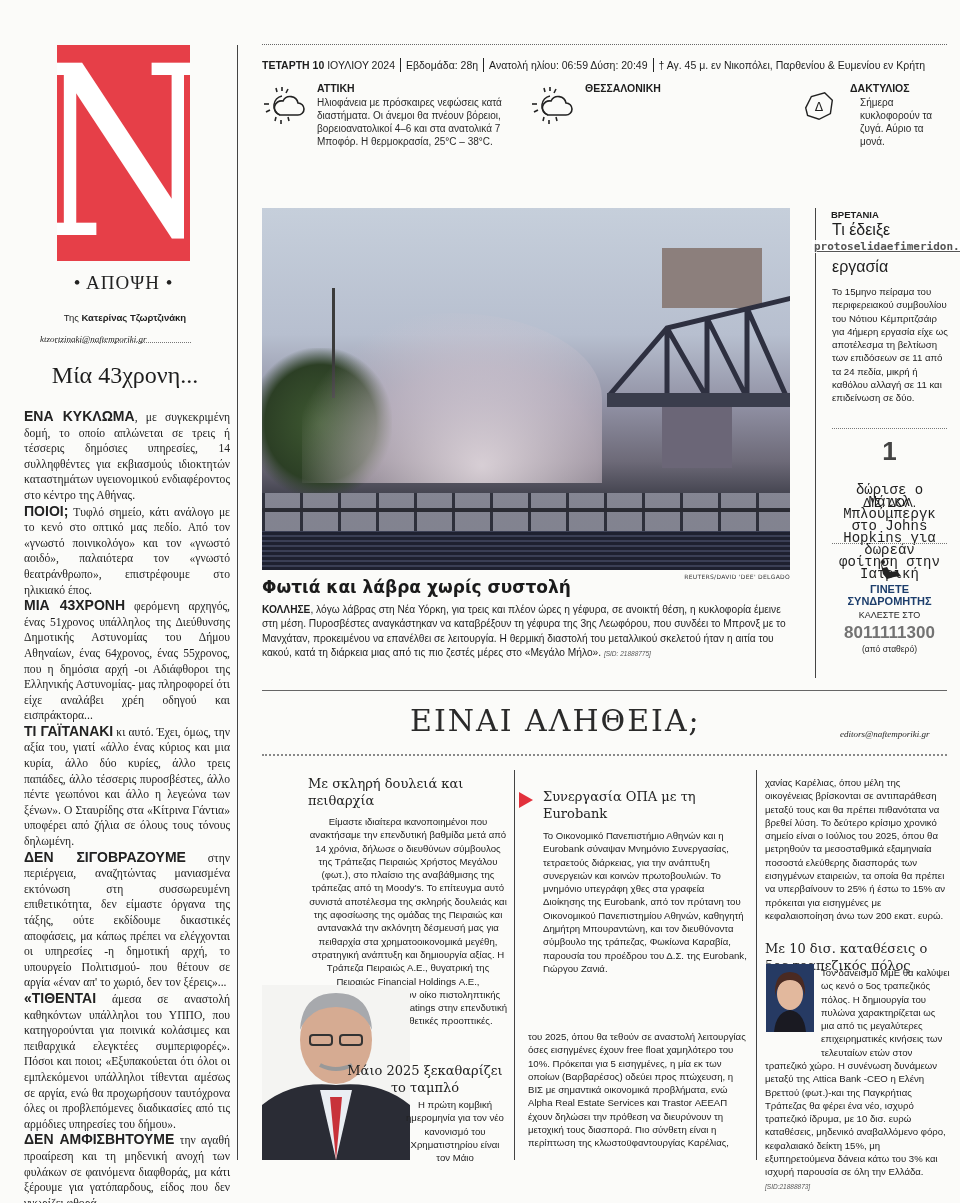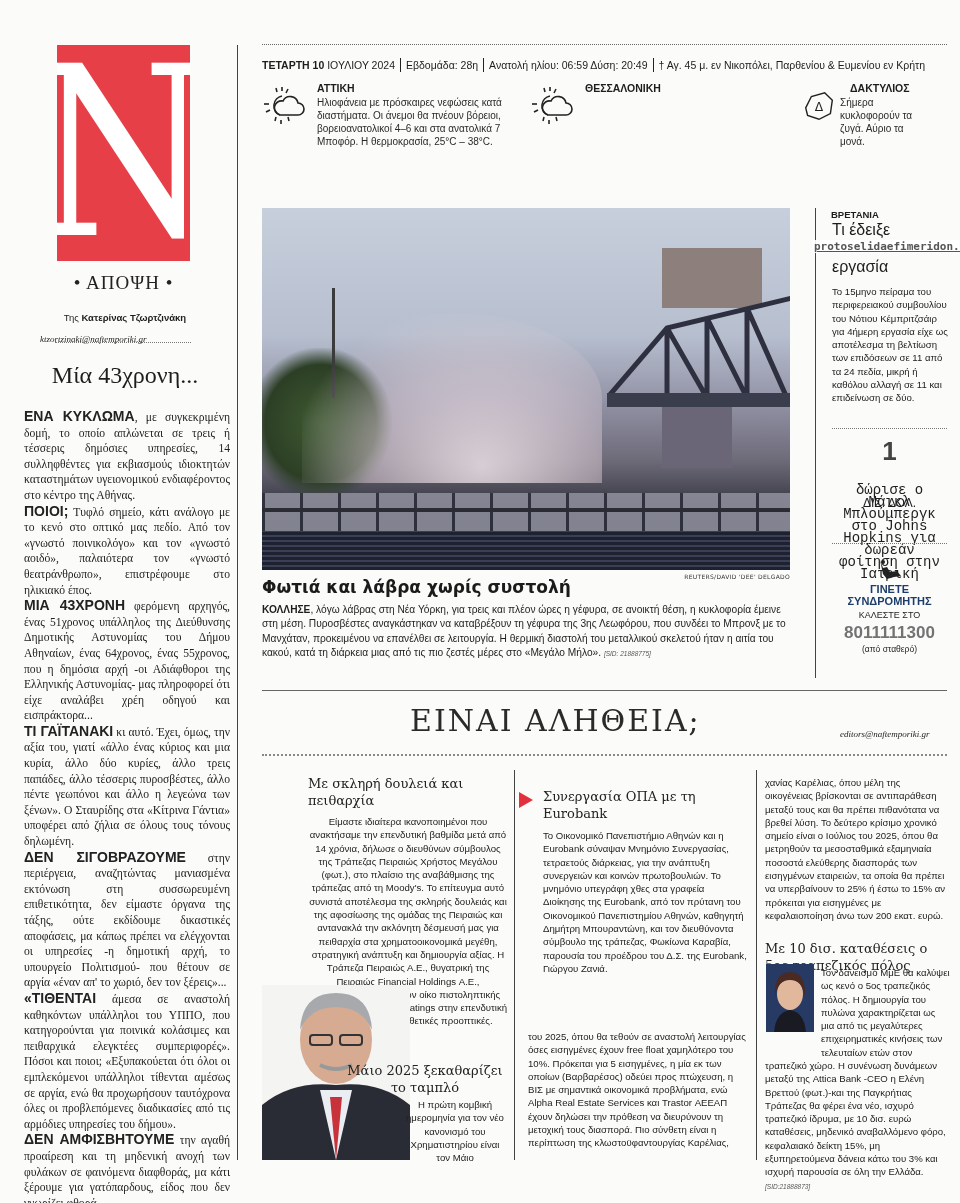--- a/index.html
+++ b/index.html
@@ -160,21 +160,21 @@
       </g>
     </svg>
   <div class="w-title">ΘΕΣΣΑΛΟΝΙΚΗ</div>
 </div>
 <div class="abs weather" style="left:800px; width:150px; height:70px;">
   <svg class="w-icon" style="width:38px;" viewBox="0 0 40 40">
       <path d="M6 22 L12 10 L26 6 L34 14 L32 28 L20 34 L8 30 Z" stroke="#222" stroke-width="1.5" fill="none"></path>
       <text x="20" y="25" font-size="13" text-anchor="middle" font-family="DejaVu Sans, sans-serif" fill="#222">Δ</text>
     </svg>
   <div class="w-title" style="left:50px;">ΔΑΚΤΥΛΙΟΣ</div>
-  <div class="w-text" style="left:40px; width:85px;">Σήμερα κυκλοφορούν τα ζυγά. Αύριο τα μονά.</div>
+  <div class="w-text" style="left:60px; width:85px;">Σήμερα κυκλοφορούν τα ζυγά. Αύριο τα μονά.</div>
 </div>
 
 <div class="abs photo">
   <div class="trees"></div>
   <div class="tower"></div>
   <div class="pole"></div>
   <svg class="bridge" viewBox="0 0 185 200">
     <g stroke="#2e3040" stroke-width="5" fill="none">
       <path d="M0 130 L60 60 L185 30"></path>
       <path d="M60 60 L60 130 M100 50 L100 130 M140 40 L140 130 M60 60 L100 130 M100 50 L140 130 M140 40 L180 130"></path>

